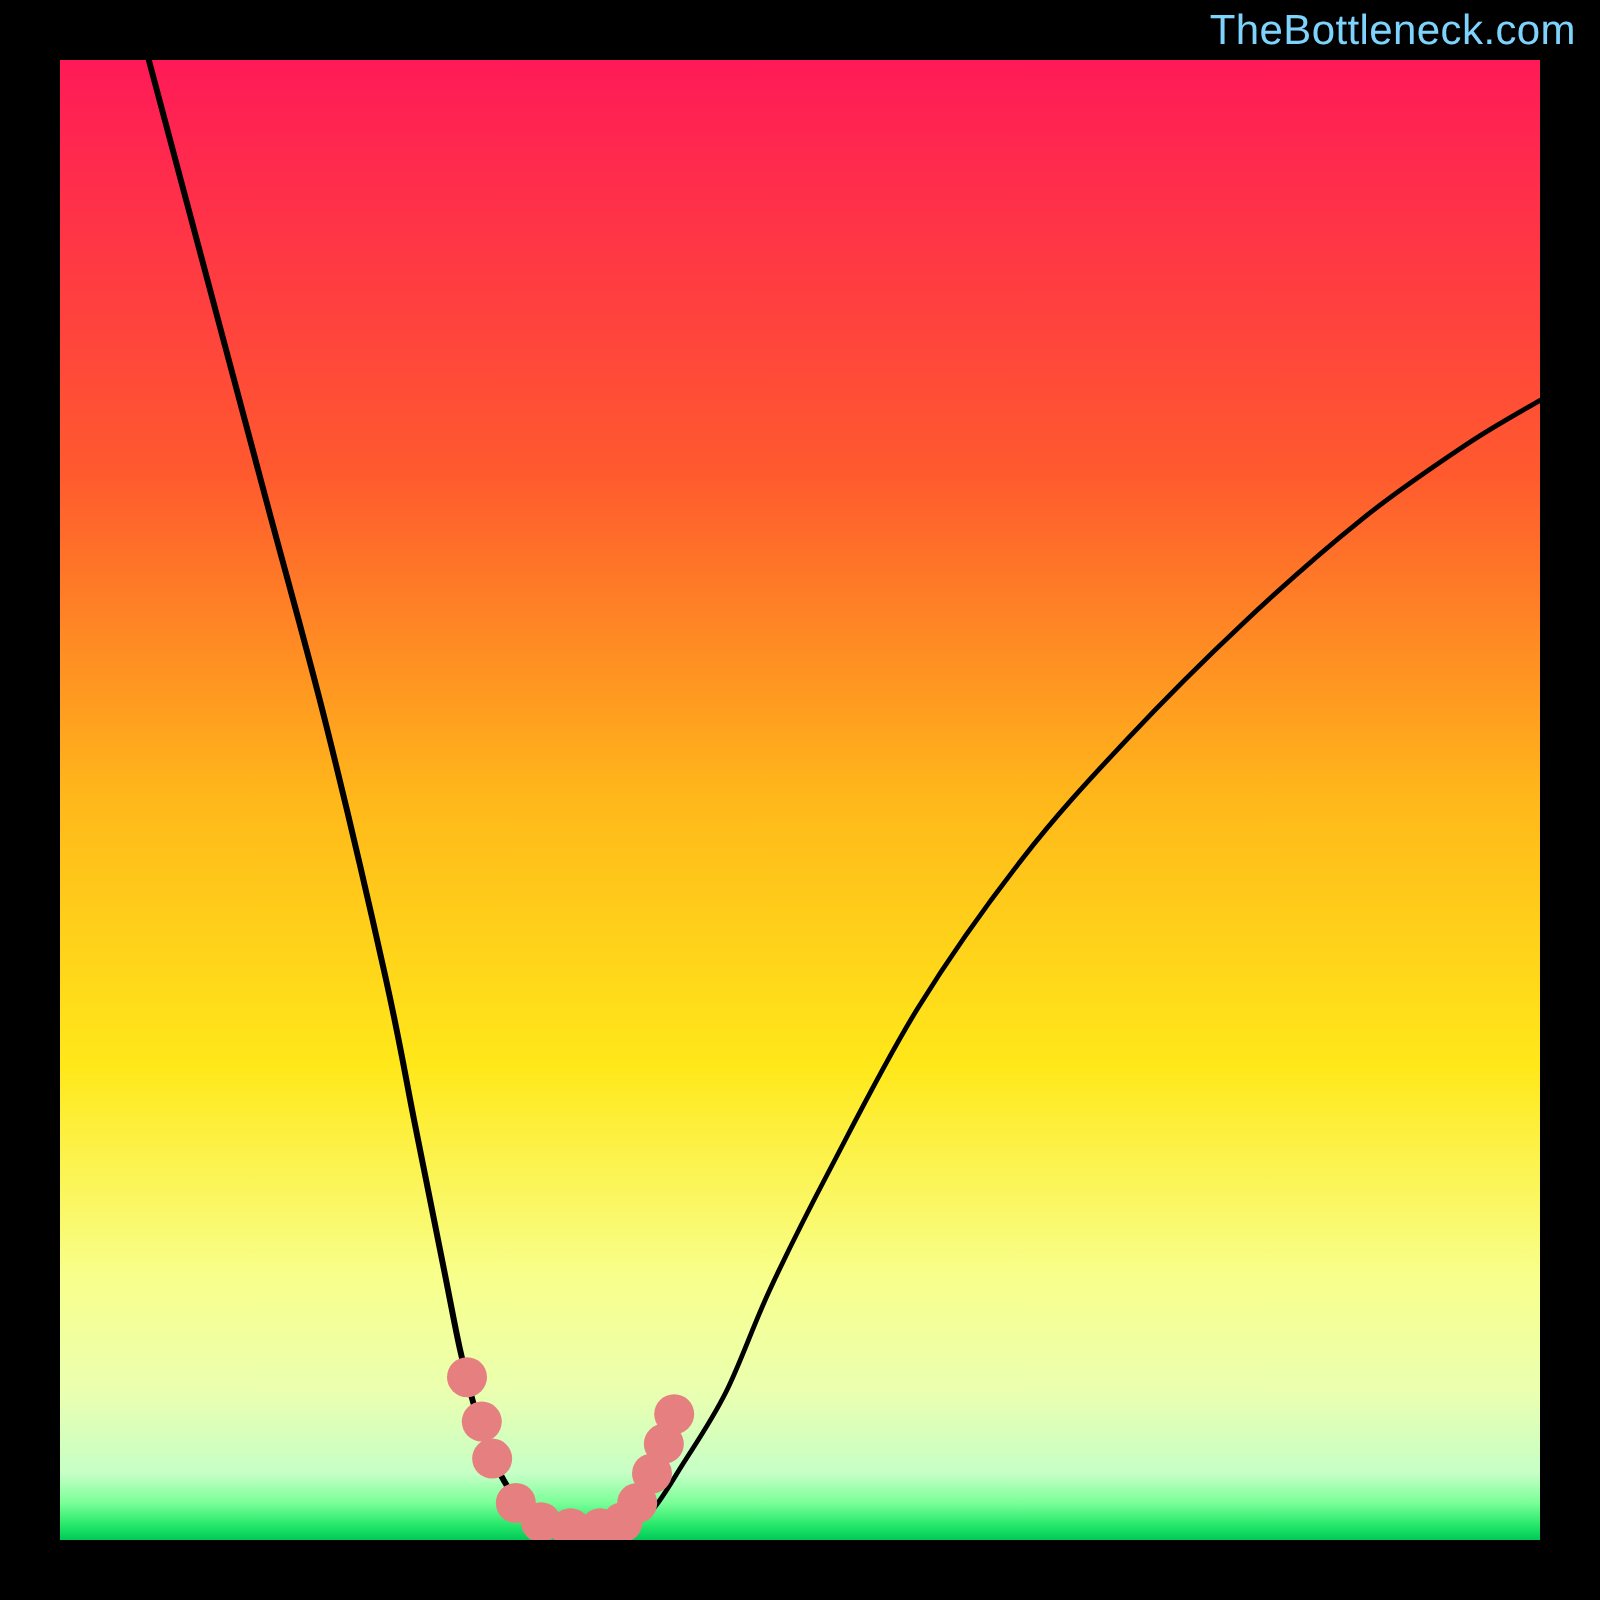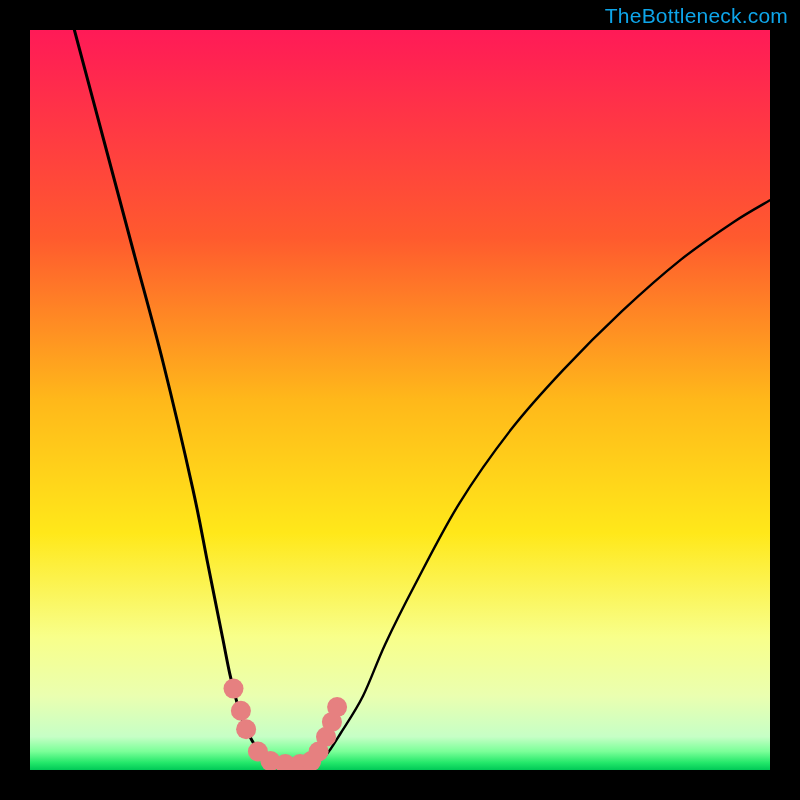--- a/index.html
+++ b/index.html
@@ -14,21 +14,21 @@
   .stage {
     position: relative;
     width: 800px;
     height: 800px;
     background: #000;
   }
   .watermark {
     position: absolute;
     top: 4px;
     right: 12px;
-    color: #0ea5e9;
+    color: #7dd3fc;
     font-size: 21px;
     letter-spacing: 0.2px;
     z-index: 50;
     font-weight: 500;
   }
   svg.plot {
     position: absolute;
     left: 0;
     top: 0;
     width: 800px;

